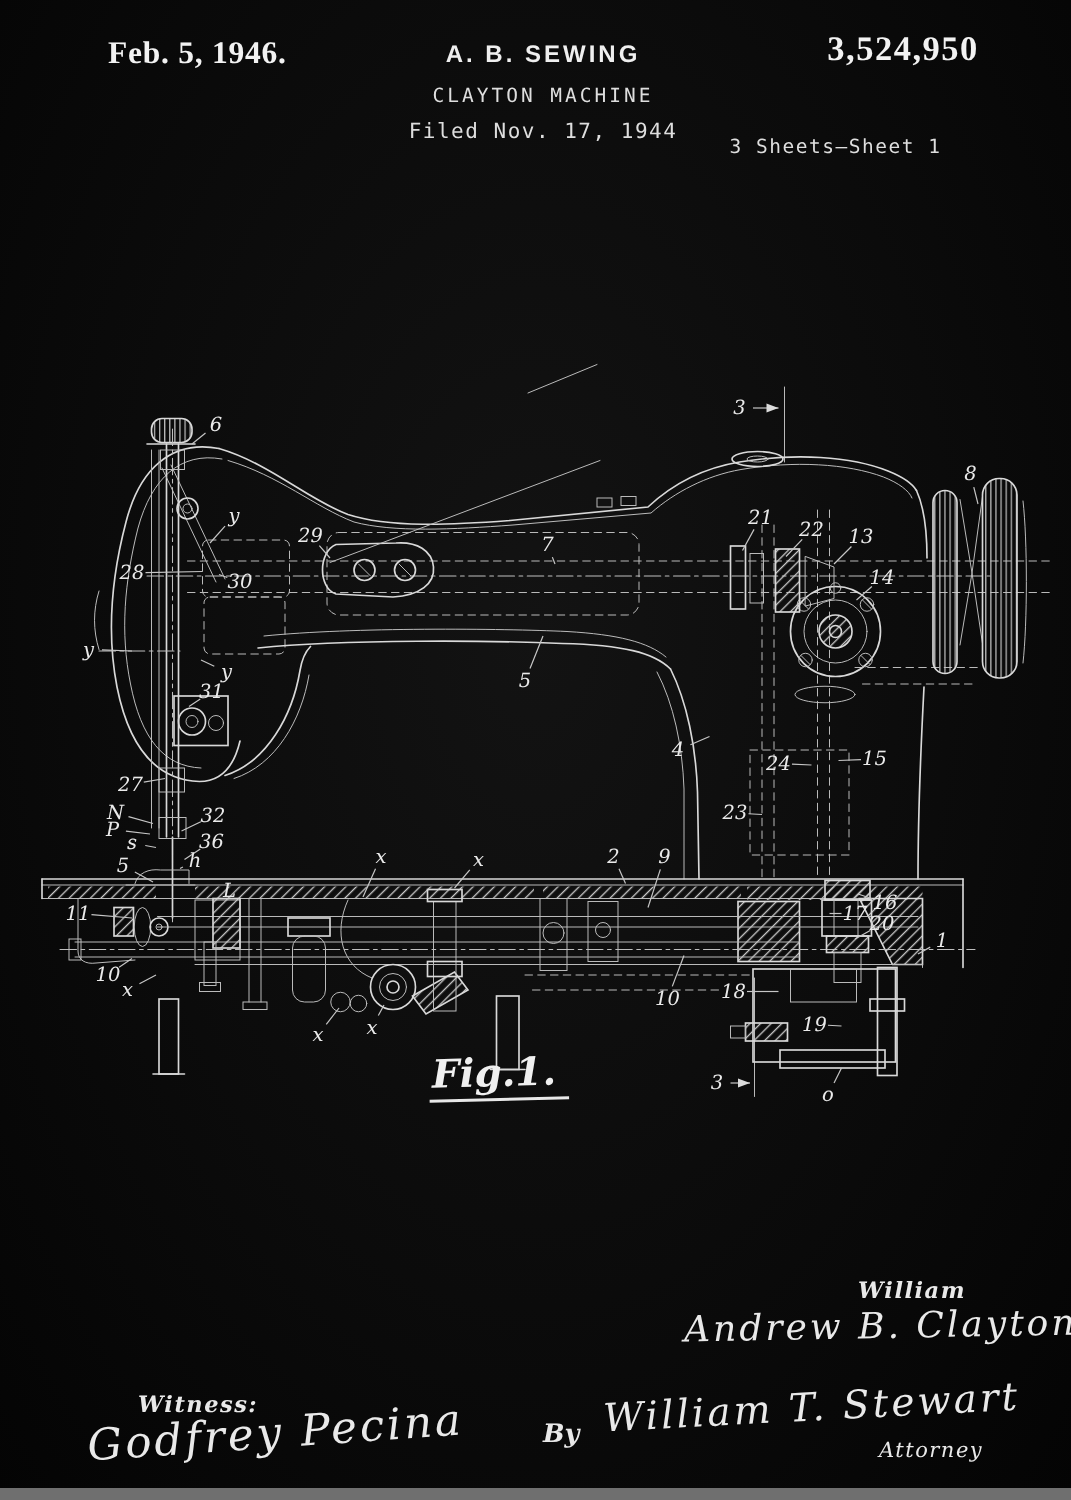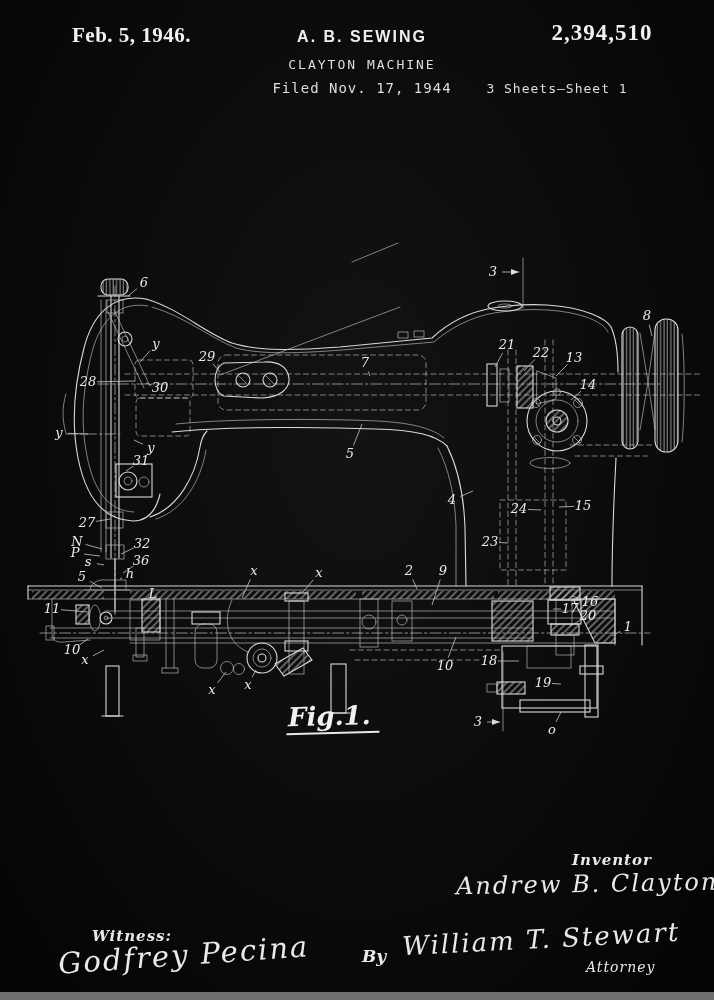--- a/index.html
+++ b/index.html
@@ -7,21 +7,21 @@
     position:relative;width:714px;height:1000px;margin:0 auto;overflow:hidden;
     background:radial-gradient(ellipse at 50% 42%, #131313 0%, #0b0b0b 55%, #040404 100%);
     font-family:"Liberation Serif",serif;color:#eee;text-align:center;
   }
   .page div{position:absolute;white-space:nowrap;}
   .hdr-date{left:72px;top:23px;font:700 21px "Liberation Serif",serif;letter-spacing:.5px;color:#f2f2f2;}
   .hdr-name{left:362px;top:28px;transform:translateX(-50%);font:700 16px "Liberation Sans",sans-serif;letter-spacing:2px;color:#efefef;}
   .hdr-title{left:362px;top:57px;transform:translateX(-50%);font:13px "DejaVu Sans Mono",monospace;letter-spacing:2px;color:#dedede;}
   .hdr-filed{left:362px;top:80px;transform:translateX(-50%);font:14px "DejaVu Sans Mono",monospace;letter-spacing:1px;color:#dedede;}
   .hdr-number{left:602px;top:20px;transform:translateX(-50%);font:700 23px "Liberation Serif",serif;letter-spacing:1px;color:#f2f2f2;}
-  .hdr-sheet{left:557px;top:81px;transform:translateX(-50%);font:13px "DejaVu Sans Mono",monospace;letter-spacing:1px;color:#dedede;}
+  .hdr-sheet{left:557px;top:91px;transform:translateX(-50%);font:13px "DejaVu Sans Mono",monospace;letter-spacing:1px;color:#dedede;}
   .art{position:absolute;left:0;top:0;width:714px;height:1000px;}
   .refnum{font:italic 13px "DejaVu Serif",serif;fill:#eaeaea;text-anchor:middle;}
   .leader{stroke:#c6c6c6;stroke-width:.8;fill:none;}
   .arrowhead{fill:#dcdcdc;stroke:none;}
   .thin{stroke:#bfbfbf;stroke-width:.65;}
   .dash{stroke-dasharray:5 3.5;}
   .dashdot{stroke-dasharray:11 3 2.5 3;stroke-width:.7;}
   .figlabel{left:286px;top:701px;font:italic 700 26px "DejaVu Serif",serif;color:#f0f0f0;
     border-bottom:2px solid #e8e8e8;padding:0 8px 1px 2px;transform:rotate(-1.5deg);}
   .sig{font-family:"DejaVu Serif",serif;font-style:italic;color:#e9e9e9;}
@@ -36,21 +36,21 @@
 </style>
 </head>
 <body>
 
 <div class="page">
 
   <div class="hdr-date">Feb. 5, 1946.</div>
   <div class="hdr-name">A. B. SEWING</div>
   <div class="hdr-title">CLAYTON MACHINE</div>
   <div class="hdr-filed">Filed Nov. 17, 1944</div>
-  <div class="hdr-number">2,394,510</div>
+  <div class="hdr-number">3,524,950</div>
   <div class="hdr-sheet">3 Sheets—Sheet 1</div>
 
   <svg class="art" viewBox="0 0 714 1000">
     <defs>
       <pattern id="h45" width="5" height="5" patternUnits="userSpaceOnUse" patternTransform="rotate(45)">
         <line x1="1" y1="0" x2="1" y2="5" stroke="#c9c9c9" stroke-width="0.9"></line>
       </pattern>
       <pattern id="hv" width="3.4" height="6" patternUnits="userSpaceOnUse">
         <line x1="1" y1="0" x2="1" y2="6" stroke="#c4c4c4" stroke-width="0.8"></line>
       </pattern>
@@ -327,20 +327,20 @@
         <line x1="487" y1="722" x2="500" y2="722" class="leader"></line>
         <polygon points="500,722 492,719 492,725" class="arrowhead"></polygon>
         <text x="478" y="726" class="refnum">3</text>
       </g>
   </svg>
 
   <div class="figlabel">Fig.1.</div>
 
   <div class="sig witness-label">Witness:</div>
   <div class="sig witness-name">Godfrey Pecina</div>
-  <div class="sig inventor-label">Inventor</div>
+  <div class="sig inventor-label">William</div>
   <div class="sig inventor-name">Andrew B. Clayton</div>
   <div class="sig by-label">By</div>
   <div class="sig attorney-name">William T. Stewart</div>
   <div class="sig attorney-label">Attorney</div>
 
   <div class="bottom-strip"></div>
 </div>
 
 </body></html>

